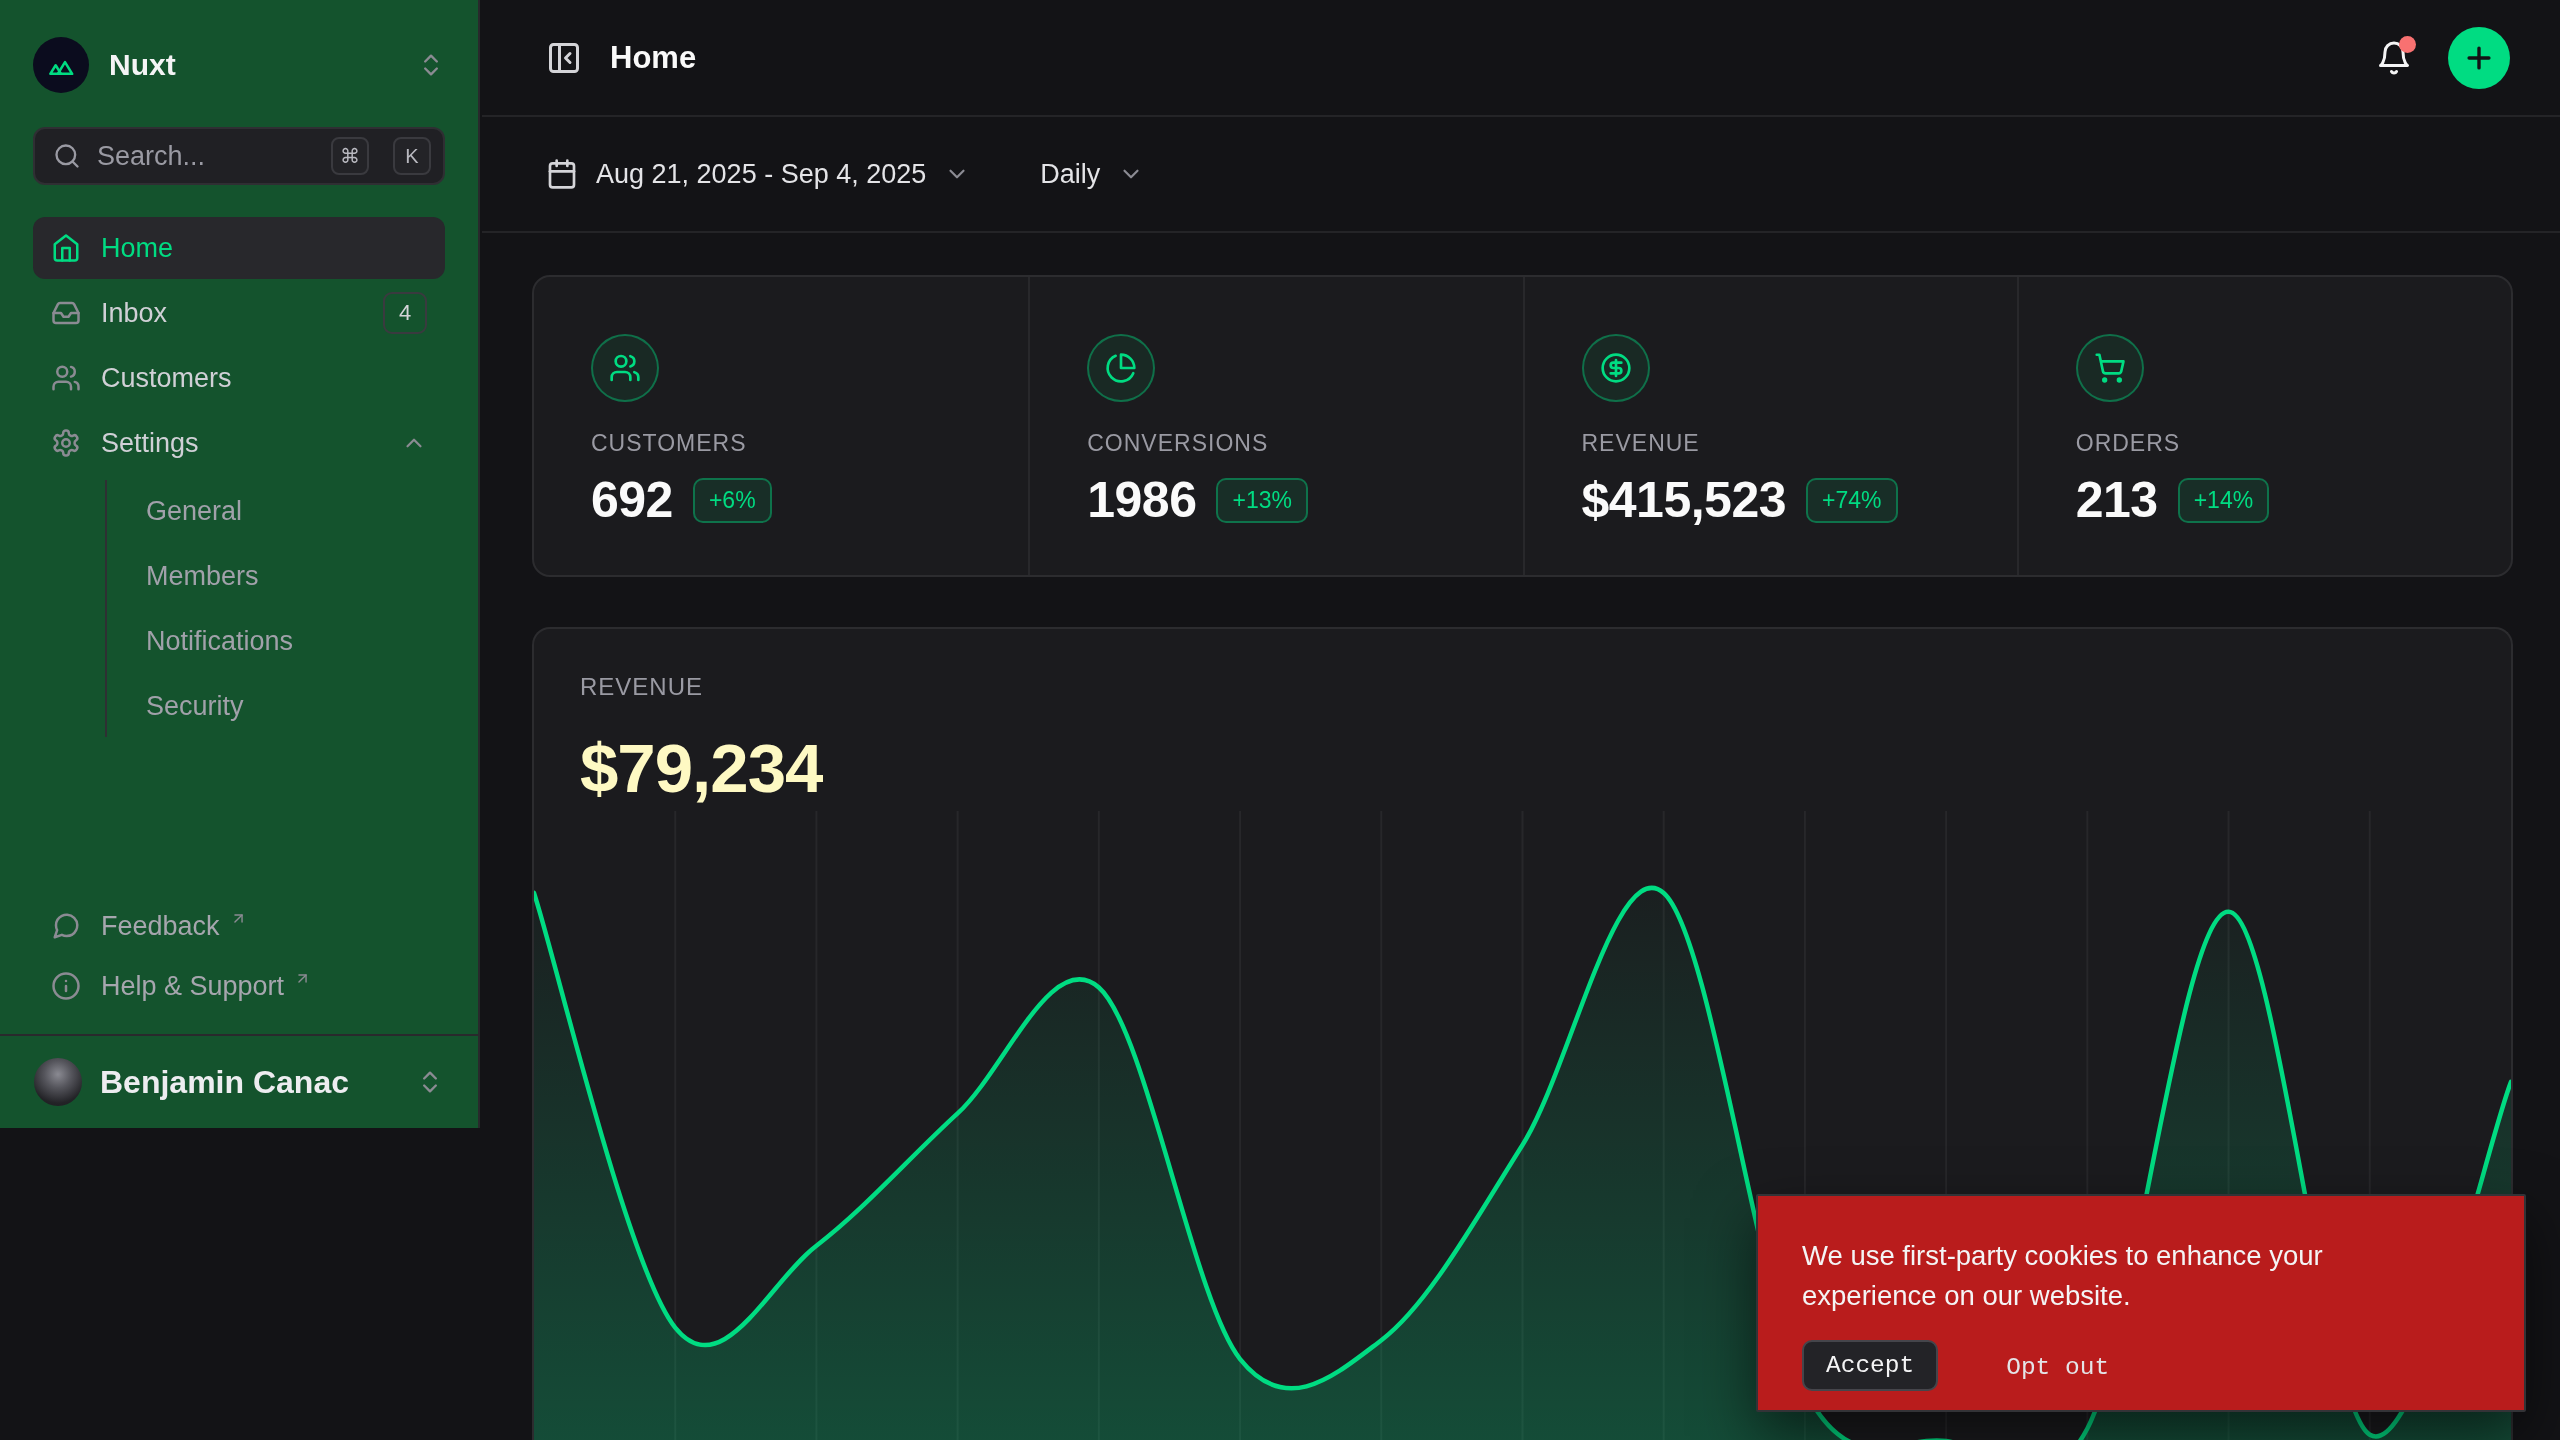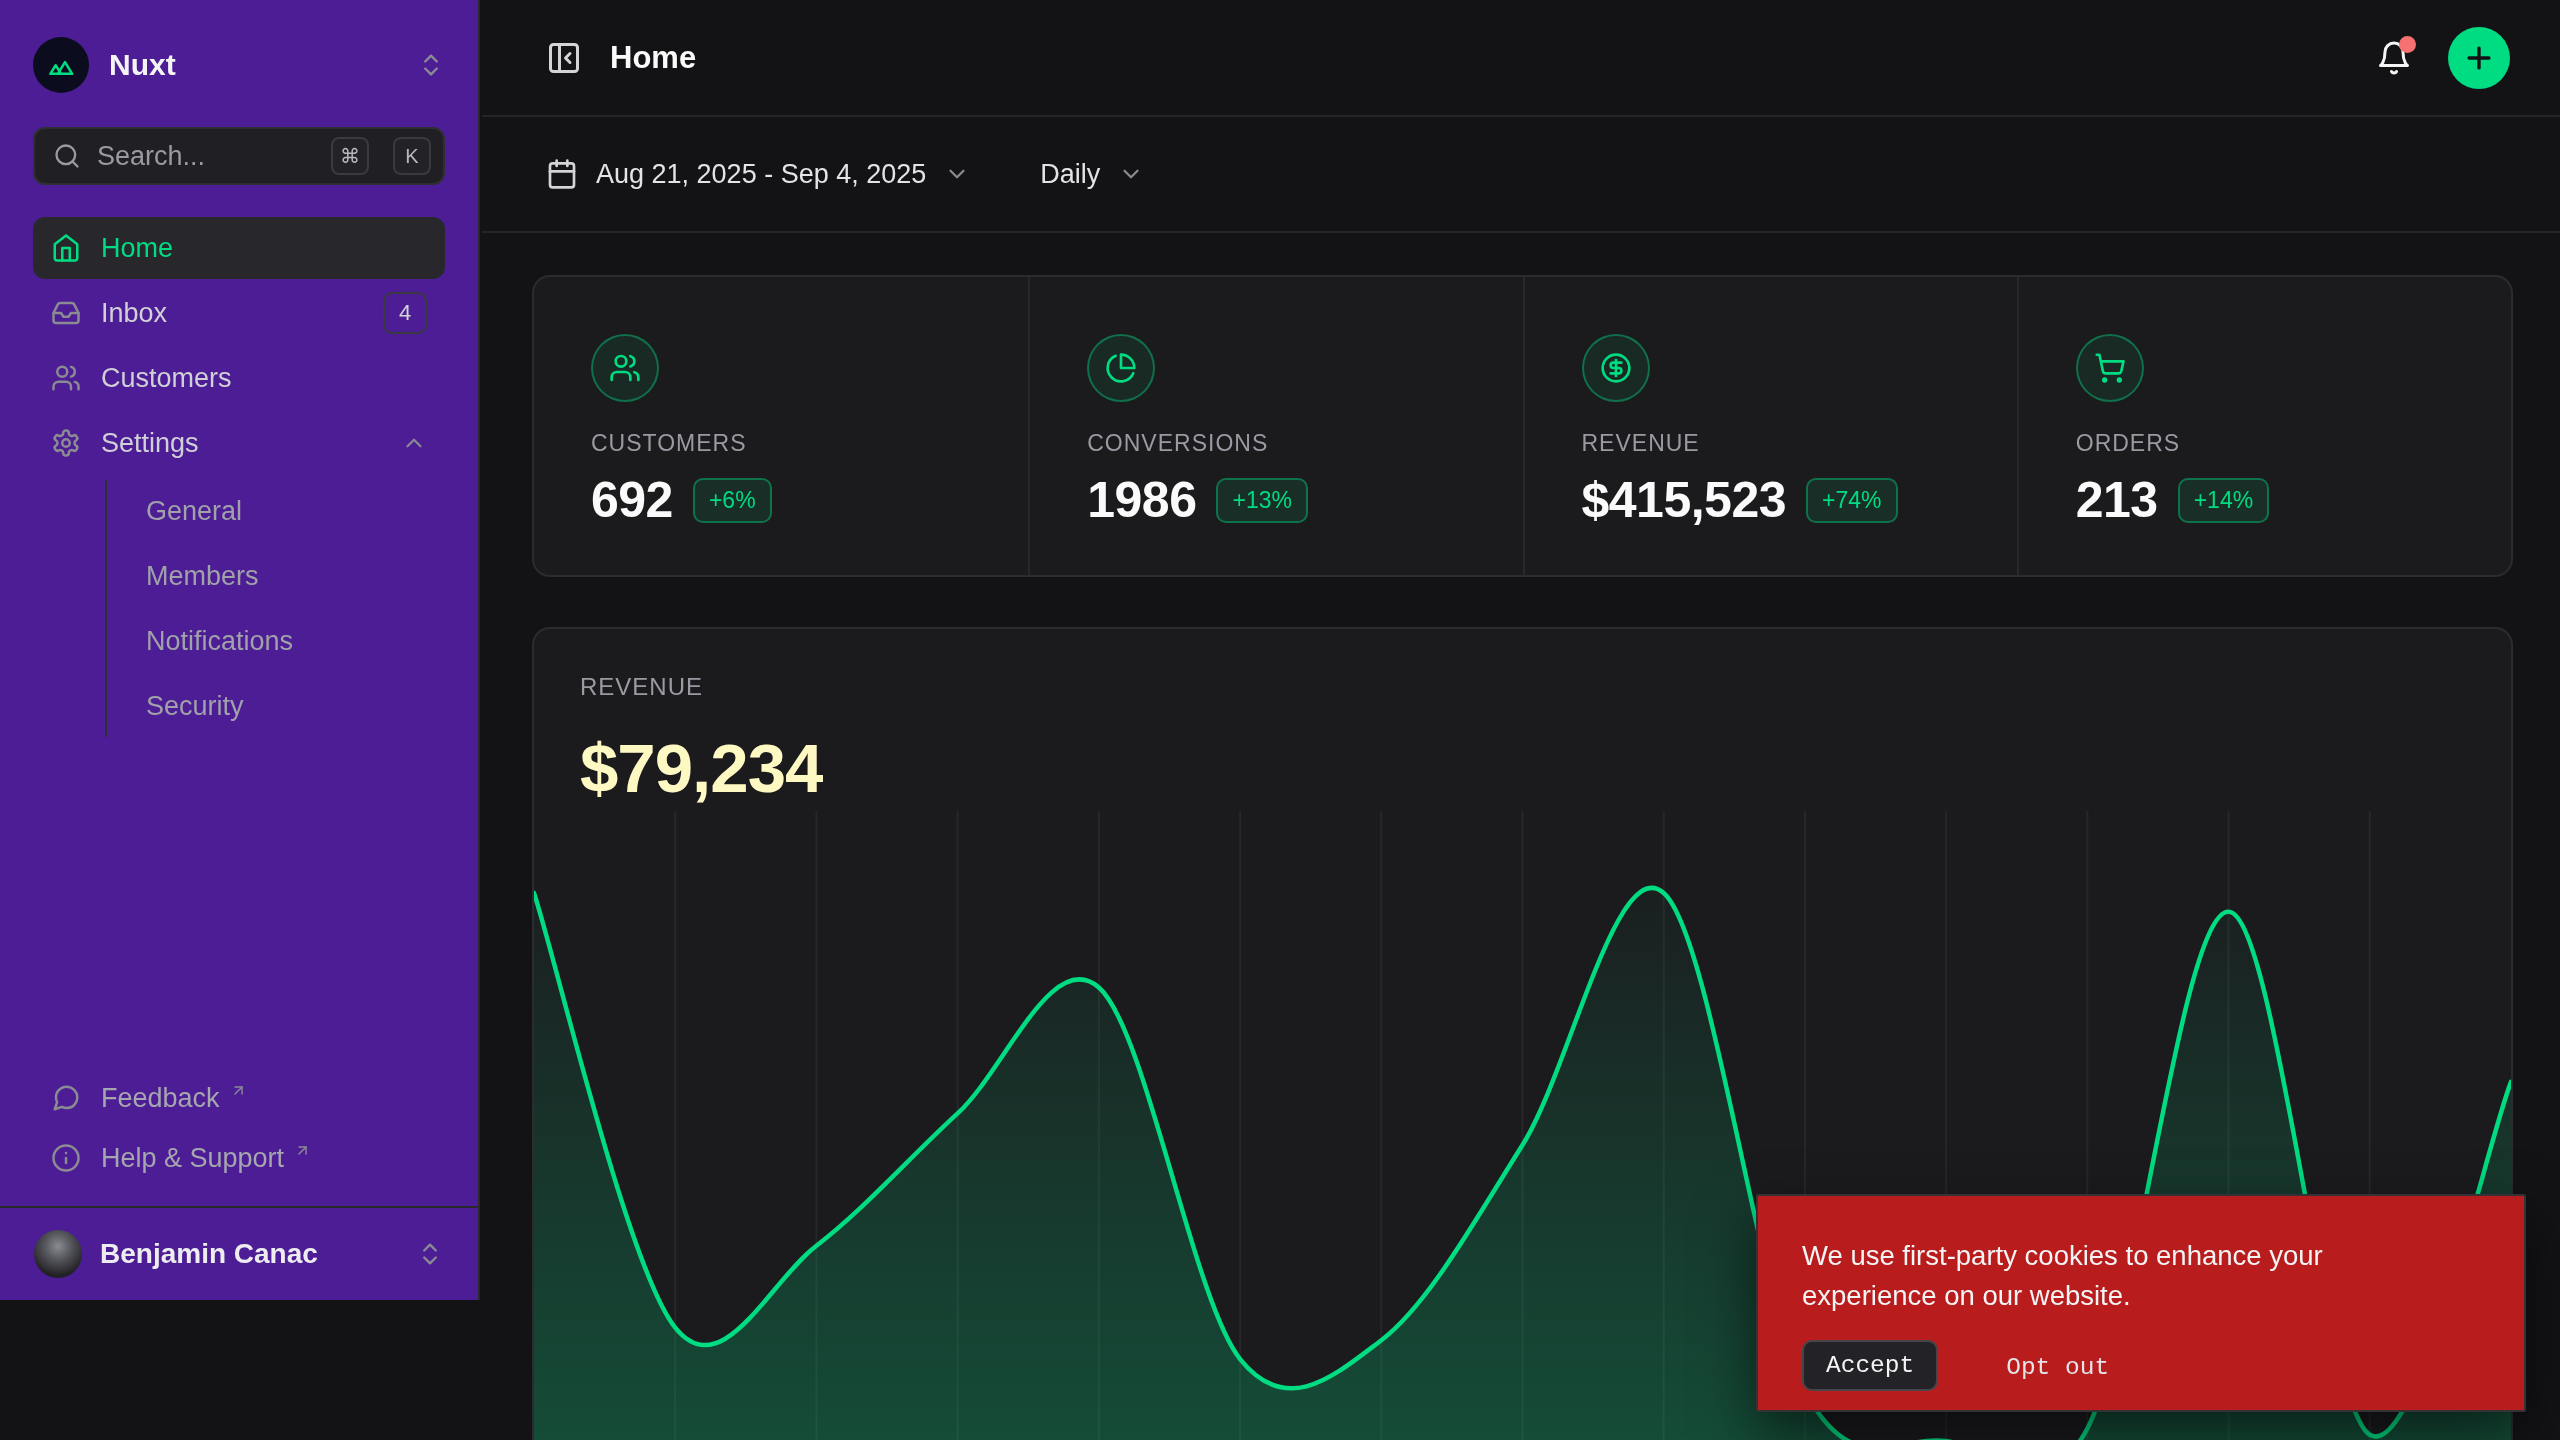--- a/index.html
+++ b/index.html
@@ -3,22 +3,22 @@
 <meta charset="utf-8">
 <style>
   * { margin:0; padding:0; box-sizing:border-box; }
   html,body { background:#131316; }
   body { width:2560px; height:1440px; overflow:hidden; position:relative;
          font-family:"Liberation Sans","DejaVu Sans",sans-serif; color:#f4f4f5; }
   svg { display:block; }
   .stroke-ic { fill:none; stroke:currentColor; stroke-width:2; stroke-linecap:round; stroke-linejoin:round; }
 
   
-  .sidebar { position:absolute; left:0; top:0; width:480px; height:1300px;
-             background:#4c1d95; border-right:2px solid #29292c;
+  .sidebar { position:absolute; left:0; top:0; width:480px; height:1128px;
+             background:#14532d; border-right:2px solid #29292c;
              display:flex; flex-direction:column; }
   .ws-row { display:flex; align-items:center; gap:20px; margin:33px 33px 0 33px; height:64px; cursor:pointer; }
   .ws-logo { width:56px; height:56px; border-radius:50%; background:#0b0c1e; display:flex; align-items:center; justify-content:center; flex:0 0 auto; }
   .ws-name { font-size:30px; font-weight:600; color:#f4f4f5; }
   .ws-chev { margin-left:auto; color:#8b8b93; }
 
   .search-box { margin:30px 33px 0 33px; height:58px; border:2px solid #2f2f33; background:#202024;
                 border-radius:12px; display:flex; align-items:center; padding:0 12px 0 18px; gap:16px; cursor:text;justify-content:flex-end; }
   .search-box .ph { font-size:27px; color:#9a9aa3; flex:1 1 auto; }
   .kbd { width:38px; height:38px; border:2px solid #3a3a3f; background:#232327; border-radius:8px;
@@ -42,21 +42,21 @@
   .side-spacer { flex:1 1 auto; }
   .foot-links { padding:0 33px 18px 33px; }
   .foot-item { display:flex; align-items:center; gap:20px; height:60px; padding:0 18px;
                border-radius:12px; cursor:pointer; color:#8b8b93; }
   .foot-item .nav-label { font-size:27px; color:#a6a6ae; }
   .ext-arrow { color:#8b8b93; align-self:flex-start; margin:14px 0 0 -10px; }
   .user-row-wrap { border-top:2px solid #29292c; padding:12px 14px; }
   .user-row { display:flex; align-items:center; gap:18px; padding:10px 20px; border-radius:12px; cursor:pointer; }
   .avatar { width:48px; height:48px; border-radius:50%; flex:0 0 auto;
             background:radial-gradient(circle at 50% 34%, #8a8a92 0%, #55555c 34%, #232327 72%, #19191c 100%); }
-  .user-name { font-size:28px; font-weight:600; color:#ededf0; }
+  .user-name { font-size:32px; font-weight:600; color:#ededf0; }
   .user-chev { margin-left:auto; color:#8b8b93; }
 
   
   .main { position:absolute; left:482px; top:0; right:0; bottom:0; }
   .topbar { height:117px; border-bottom:2px solid #242427; display:flex; align-items:center; padding:0 50px 0 64px; }
   .collapse-btn { color:#d4d4d8; cursor:pointer; display:flex; }
   .page-title { font-size:31px; font-weight:700; color:#fafafa; margin-left:28px; }
   .topbar-right { margin-left:auto; display:flex; align-items:center; gap:36px; }
   .bell-wrap { position:relative; cursor:pointer; color:#f4f4f5; display:flex; }
   .bell-dot { position:absolute; right:-4px; top:-4px; width:17px; height:17px; border-radius:50%; background:#f87171; }

